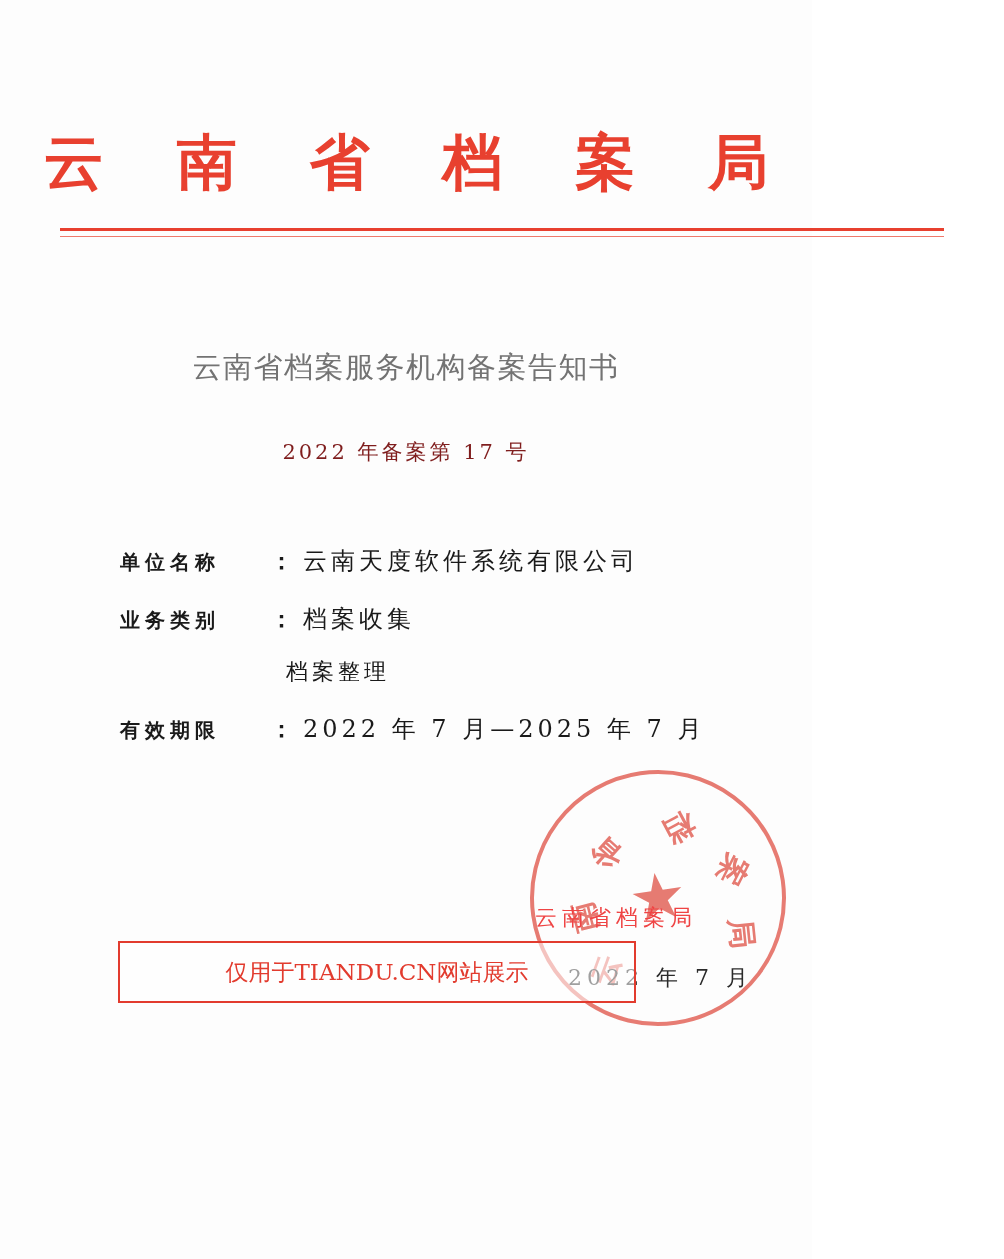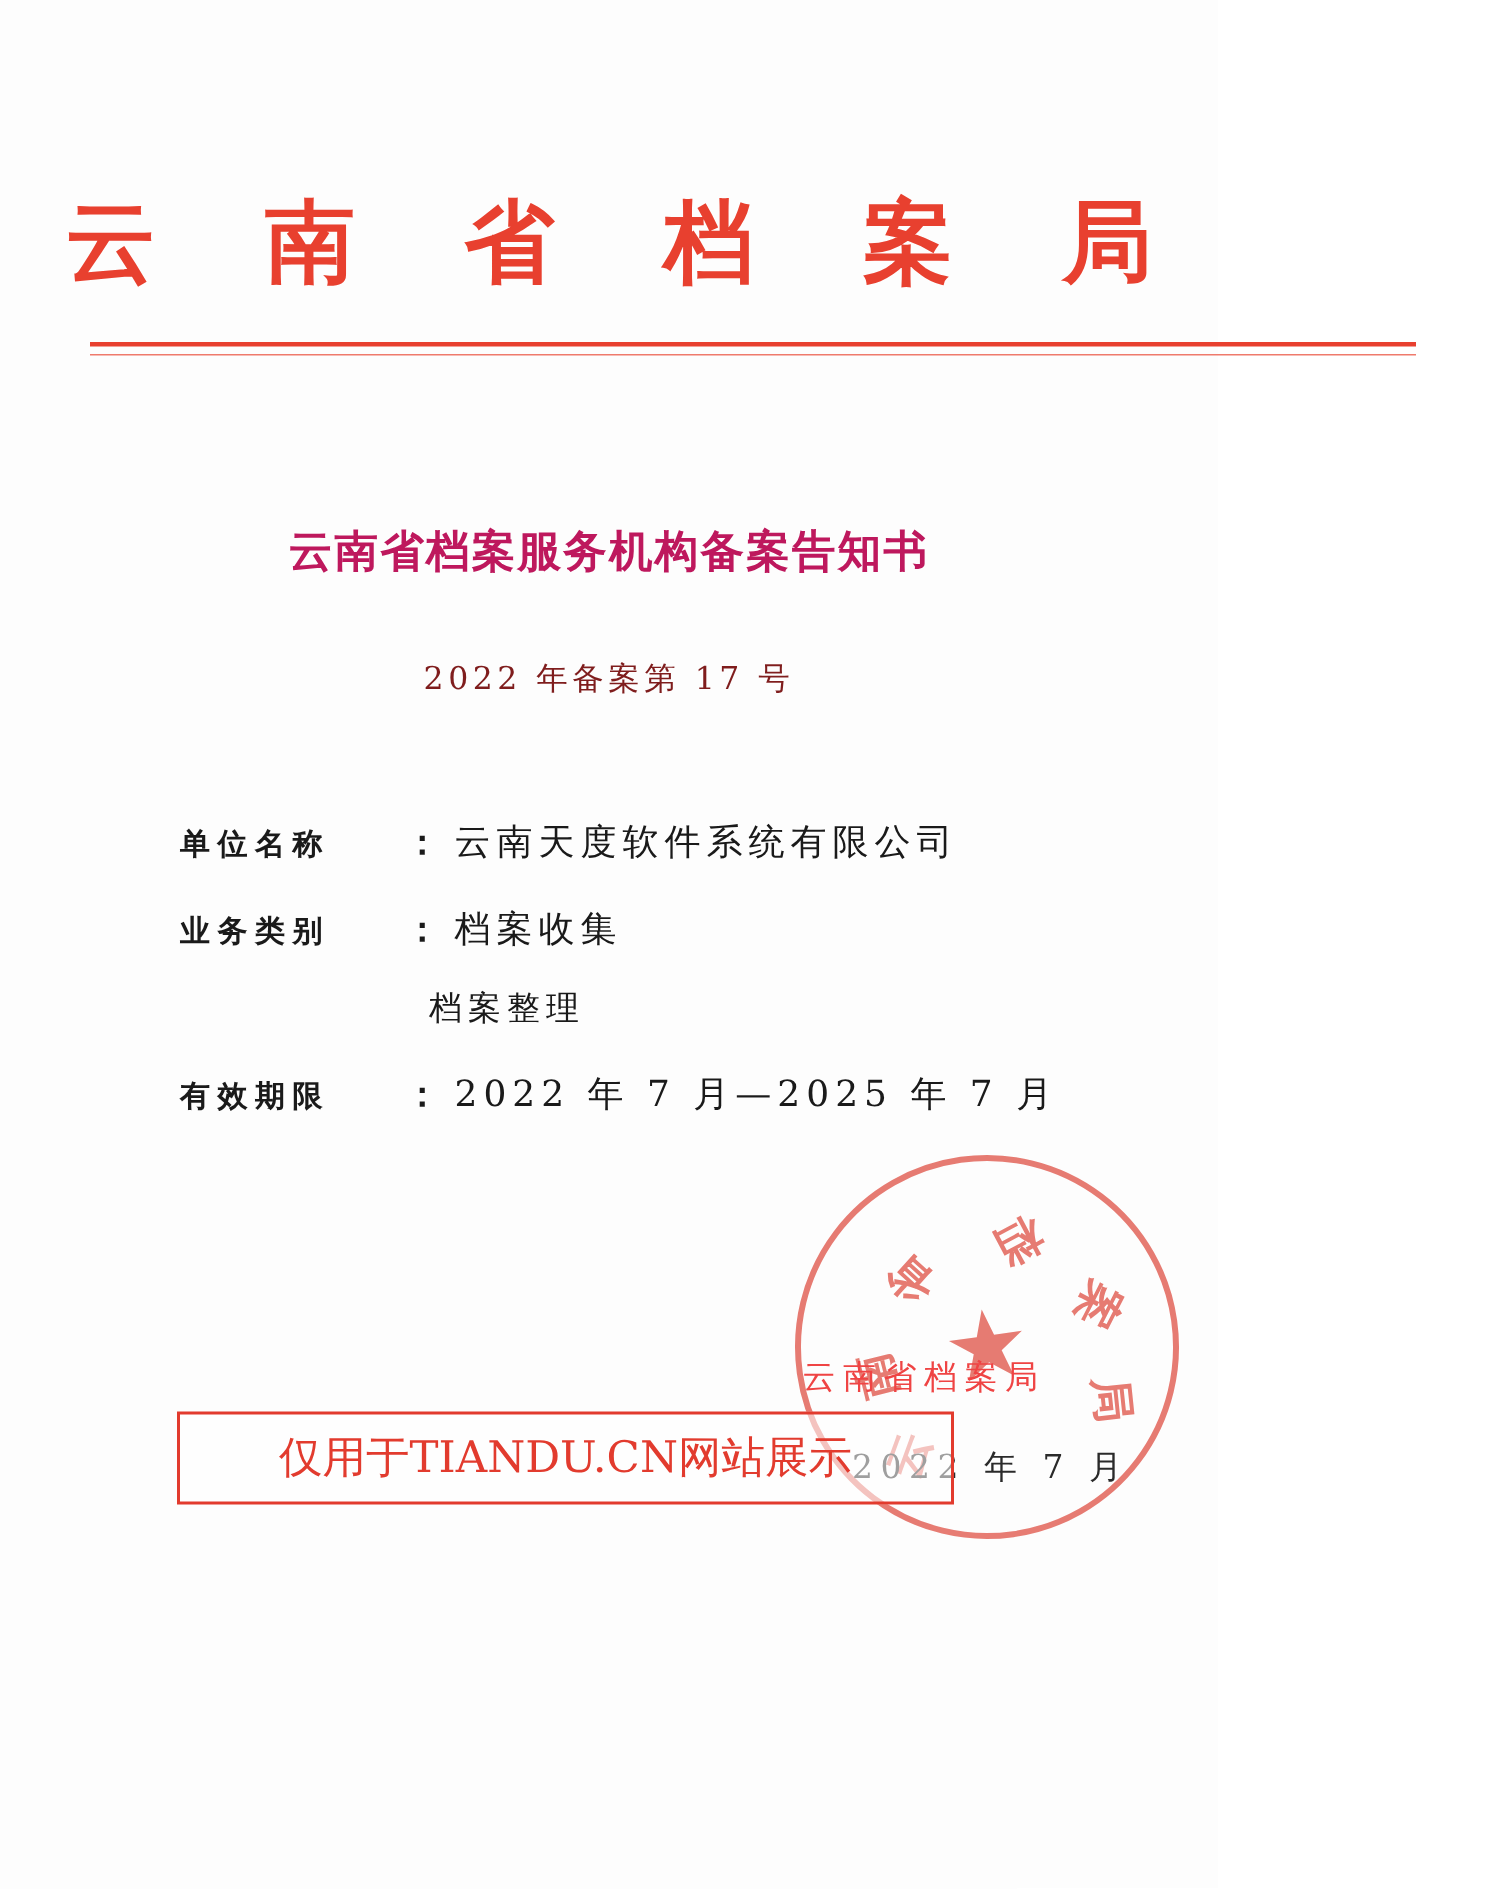--- a/index.html
+++ b/index.html
@@ -61,23 +61,23 @@
 
   
   .doc-title {
     position: absolute;
     top: 348px;
     left: 0;
     width: 100%;
     text-align: center;
     font-family: "DejaVu Serif", serif;
     font-size: 29px;
-    font-weight: 700;
+    font-weight: 400;
     letter-spacing: 1.5px;
-    color: #be185d;
+    color: #737373;
   }
   .doc-number {
     position: absolute;
     top: 438px;
     left: 0;
     width: 100%;
     text-align: center;
     font-family: "DejaVu Serif", serif;
     font-size: 21px;
     letter-spacing: 3px;
@@ -192,21 +192,21 @@
     height: 62px;
     border: 2px solid #e23b2e;
     box-sizing: border-box;
     display: flex;
     align-items: center;
     justify-content: center;
     background: rgba(255,255,255,0.55);
   }
   .watermark-text {
     font-family: "DejaVu Serif", serif;
-    font-size: 29px;
+    font-size: 23px;
     color: #e23b2e;
     letter-spacing: 0px;
     white-space: nowrap;
   }
 </style>
 </head>
 <body>
 
 <div class="page">
 

